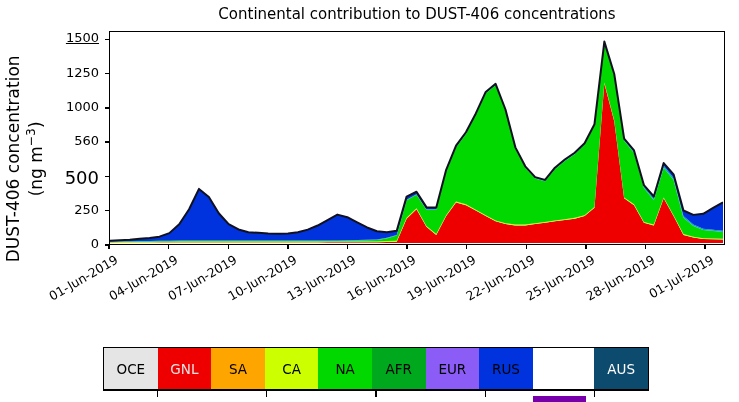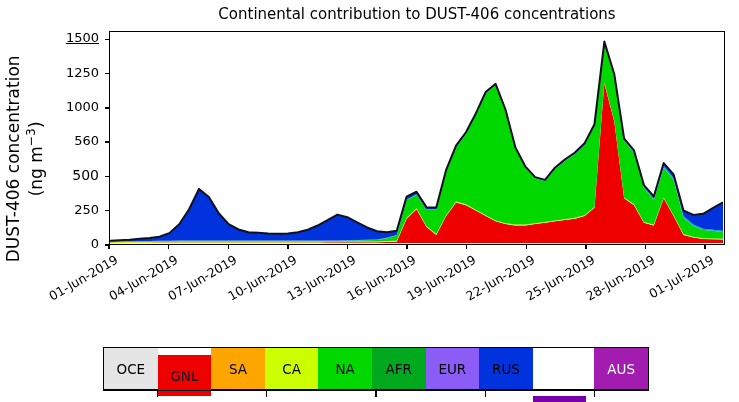--- a/index.html
+++ b/index.html
@@ -128,21 +128,21 @@
     <span>DUST-406 concentration</span>
     <span class="l2"><span>(ng m</span><span class="sup">−3</span><span>)</span></span>
   </div>
 
   <div id="y-axis">
       <div class="ytick-mark" style="left: 105px; top: 244.3px;"></div>
       <div style="position: absolute; left: 37px; top: 236px; width: 62px; text-align: right; font-size: 13px;">0</div>
       <div class="ytick-mark" style="left: 105px; top: 210.005px;"></div>
       <div style="position: absolute; left: 37px; top: 201.705px; width: 62px; text-align: right; font-size: 13px;">250</div>
       <div class="ytick-mark" style="left: 105px; top: 175.71px;"></div>
-      <div style="position: absolute; left: 37px; top: 167.41px; width: 62px; text-align: right; font-size: 14px;">500</div>
+      <div style="position: absolute; left: 37px; top: 167.41px; width: 62px; text-align: right; font-size: 18px;">500</div>
       <div class="ytick-mark" style="left: 105px; top: 141.415px;"></div>
       <div style="position: absolute; left: 37px; top: 133.115px; width: 62px; text-align: right; font-size: 13px;">560</div>
       <div class="ytick-mark" style="left: 105px; top: 107.121px;"></div>
       <div style="position: absolute; left: 37px; top: 98.8205px; width: 62px; text-align: right; font-size: 13px;">1000</div>
       <div class="ytick-mark" style="left: 105px; top: 72.8256px;"></div>
       <div style="position: absolute; left: 37px; top: 64.5256px; width: 62px; text-align: right; font-size: 13px;">1250</div>
       <div class="ytick-mark" style="left: 105px; top: 38.5308px;"></div>
       <div style="position: absolute; left: 37px; top: 30.2308px; width: 62px; text-align: right; font-size: 13px; text-decoration: underline;">1500</div>
     </div>
   <div id="x-axis">
@@ -181,29 +181,29 @@
         <path d="M0.00 209.38 L9.89 209.24 L19.77 209.24 L29.66 209.11 L39.55 209.11 L49.44 208.84 L59.32 208.70 L69.21 208.57 L79.10 208.43 L88.98 208.43 L98.87 208.43 L108.76 208.43 L118.65 208.43 L128.53 208.43 L138.42 208.43 L148.31 208.43 L158.19 208.43 L168.08 208.43 L177.97 208.43 L187.85 208.43 L197.74 208.57 L207.63 208.57 L217.52 208.57 L227.40 208.43 L237.29 208.29 L247.18 208.02 L257.06 207.75 L266.95 207.48 L276.84 205.86 L286.73 202.88 L296.61 167.72 L306.50 162.31 L316.39 177.19 L326.27 177.19 L336.16 139.31 L346.05 114.97 L355.94 101.44 L365.82 82.51 L375.71 60.87 L385.60 52.75 L395.48 78.45 L405.37 116.32 L415.26 135.26 L425.15 146.08 L435.03 148.78 L444.92 136.61 L454.81 128.49 L464.69 121.73 L474.58 112.26 L484.47 93.19 L494.35 10.55 L504.24 42.88 L514.13 107.53 L524.02 119.43 L533.90 154.33 L543.79 166.23 L553.68 133.63 L563.56 145.94 L573.45 184.08 L583.34 192.47 L593.23 196.80 L603.11 197.74 L613.00 198.83 L613.00 199.91 L603.11 198.83 L593.23 197.88 L583.34 193.82 L573.45 185.71 L563.56 147.84 L553.68 135.66 L543.79 168.12 L533.90 155.95 L524.02 120.78 L514.13 108.61 L504.24 43.69 L494.35 11.23 L484.47 93.73 L474.58 112.67 L464.69 122.14 L454.81 128.90 L444.92 137.01 L435.03 149.19 L425.15 146.48 L415.26 135.66 L405.37 116.73 L395.48 78.85 L385.60 53.16 L375.71 61.27 L365.82 82.91 L355.94 101.85 L346.05 115.37 L336.16 139.72 L326.27 177.59 L316.39 177.59 L306.50 162.71 L296.61 168.12 L286.73 203.29 L276.84 206.27 L266.95 207.89 L257.06 208.16 L247.18 208.43 L237.29 208.70 L227.40 208.84 L217.52 208.97 L207.63 208.97 L197.74 208.97 L187.85 208.84 L177.97 208.84 L168.08 208.84 L158.19 208.84 L148.31 208.84 L138.42 208.84 L128.53 208.84 L118.65 208.84 L108.76 208.84 L98.87 208.84 L88.98 208.84 L79.10 208.84 L69.21 208.97 L59.32 209.11 L49.44 209.11 L39.55 209.38 L29.66 209.38 L19.77 209.51 L9.89 209.51 L0.00 209.65 Z" fill="#00A8C8" stroke="none"></path>
         <path d="M0.00 208.84 L9.89 208.43 L19.77 207.89 L29.66 206.94 L39.55 206.13 L49.44 204.78 L59.32 201.26 L69.21 192.33 L79.10 177.32 L88.98 157.03 L98.87 165.15 L108.76 181.38 L118.65 192.20 L128.53 197.61 L138.42 200.31 L148.31 200.99 L158.19 201.67 L168.08 201.94 L177.97 201.67 L187.85 200.31 L197.74 197.74 L207.63 193.69 L217.52 188.28 L227.40 182.73 L237.29 185.30 L247.18 190.44 L257.06 195.58 L266.95 199.37 L276.84 200.45 L286.73 198.83 L296.61 164.74 L306.50 159.87 L316.39 175.29 L326.27 175.56 L336.16 137.96 L346.05 113.75 L355.94 100.36 L365.82 81.56 L375.71 60.05 L385.60 51.94 L395.48 77.64 L405.37 115.51 L415.26 134.44 L425.15 145.27 L435.03 147.97 L444.92 135.80 L454.81 127.68 L464.69 120.92 L474.58 111.45 L484.47 92.38 L494.35 9.74 L504.24 42.06 L514.13 106.72 L524.02 118.62 L533.90 153.25 L543.79 164.61 L553.68 131.20 L563.56 142.43 L573.45 178.67 L583.34 183.00 L593.23 181.92 L603.11 176.10 L613.00 170.42 L613.00 198.83 L603.11 197.74 L593.23 196.80 L583.34 192.47 L573.45 184.08 L563.56 145.94 L553.68 133.63 L543.79 166.23 L533.90 154.33 L524.02 119.43 L514.13 107.53 L504.24 42.88 L494.35 10.55 L484.47 93.19 L474.58 112.26 L464.69 121.73 L454.81 128.49 L444.92 136.61 L435.03 148.78 L425.15 146.08 L415.26 135.26 L405.37 116.32 L395.48 78.45 L385.60 52.75 L375.71 60.87 L365.82 82.51 L355.94 101.44 L346.05 114.97 L336.16 139.31 L326.27 177.19 L316.39 177.19 L306.50 162.31 L296.61 167.72 L286.73 202.88 L276.84 205.86 L266.95 207.48 L257.06 207.75 L247.18 208.02 L237.29 208.29 L227.40 208.43 L217.52 208.57 L207.63 208.57 L197.74 208.57 L187.85 208.43 L177.97 208.43 L168.08 208.43 L158.19 208.43 L148.31 208.43 L138.42 208.43 L128.53 208.43 L118.65 208.43 L108.76 208.43 L98.87 208.43 L88.98 208.43 L79.10 208.43 L69.21 208.57 L59.32 208.70 L49.44 208.84 L39.55 209.11 L29.66 209.11 L19.77 209.24 L9.89 209.24 L0.00 209.38 Z" fill="#0033DD" stroke="none"></path>
         <path d="M0.00 208.70 L9.89 208.29 L19.77 207.75 L29.66 206.81 L39.55 206.00 L49.44 204.64 L59.32 201.13 L69.21 192.20 L79.10 177.19 L88.98 156.90 L98.87 165.01 L108.76 181.24 L118.65 192.06 L128.53 197.47 L138.42 200.18 L148.31 200.86 L158.19 201.53 L168.08 201.80 L177.97 201.53 L187.85 200.18 L197.74 197.61 L207.63 193.55 L217.52 188.14 L227.40 182.60 L237.29 185.17 L247.18 190.31 L257.06 195.45 L266.95 199.23 L276.84 200.31 L286.73 198.69 L296.61 164.61 L306.50 159.74 L316.39 175.16 L326.27 175.43 L336.16 137.83 L346.05 113.62 L355.94 100.22 L365.82 81.42 L375.71 59.92 L385.60 51.80 L395.48 77.50 L405.37 115.37 L415.26 134.31 L425.15 145.13 L435.03 147.84 L444.92 135.66 L454.81 127.55 L464.69 120.78 L474.58 111.32 L484.47 92.24 L494.35 9.60 L504.24 41.93 L514.13 106.58 L524.02 118.48 L533.90 153.11 L543.79 164.47 L553.68 131.06 L563.56 142.29 L573.45 178.54 L583.34 182.87 L593.23 181.78 L603.11 175.97 L613.00 170.29 L613.00 170.42 L603.11 176.10 L593.23 181.92 L583.34 183.00 L573.45 178.67 L563.56 142.43 L553.68 131.20 L543.79 164.61 L533.90 153.25 L524.02 118.62 L514.13 106.72 L504.24 42.06 L494.35 9.74 L484.47 92.38 L474.58 111.45 L464.69 120.92 L454.81 127.68 L444.92 135.80 L435.03 147.97 L425.15 145.27 L415.26 134.44 L405.37 115.51 L395.48 77.64 L385.60 51.94 L375.71 60.05 L365.82 81.56 L355.94 100.36 L346.05 113.75 L336.16 137.96 L326.27 175.56 L316.39 175.29 L306.50 159.87 L296.61 164.74 L286.73 198.83 L276.84 200.45 L266.95 199.37 L257.06 195.58 L247.18 190.44 L237.29 185.30 L227.40 182.73 L217.52 188.28 L207.63 193.69 L197.74 197.74 L187.85 200.31 L177.97 201.67 L168.08 201.94 L158.19 201.67 L148.31 200.99 L138.42 200.31 L128.53 197.61 L118.65 192.20 L108.76 181.38 L98.87 165.15 L88.98 157.03 L79.10 177.32 L69.21 192.33 L59.32 201.26 L49.44 204.78 L39.55 206.13 L29.66 206.94 L19.77 207.89 L9.89 208.43 L0.00 208.84 Z" fill="#7700AA" stroke="none"></path>
         <path d="M0.00 208.70 L9.89 208.29 L19.77 207.75 L29.66 206.81 L39.55 206.00 L49.44 204.64 L59.32 201.13 L69.21 192.20 L79.10 177.19 L88.98 156.90 L98.87 165.01 L108.76 181.24 L118.65 192.06 L128.53 197.47 L138.42 200.18 L148.31 200.86 L158.19 201.53 L168.08 201.80 L177.97 201.53 L187.85 200.18 L197.74 197.61 L207.63 193.55 L217.52 188.14 L227.40 182.60 L237.29 185.17 L247.18 190.31 L257.06 195.45 L266.95 199.23 L276.84 200.31 L286.73 198.69 L296.61 164.61 L306.50 159.74 L316.39 175.16 L326.27 175.43 L336.16 137.83 L346.05 113.62 L355.94 100.22 L365.82 81.42 L375.71 59.92 L385.60 51.80 L395.48 77.50 L405.37 115.37 L415.26 134.31 L425.15 145.13 L435.03 147.84 L444.92 135.66 L454.81 127.55 L464.69 120.78 L474.58 111.32 L484.47 92.24 L494.35 9.60 L504.24 41.93 L514.13 106.58 L524.02 118.48 L533.90 153.11 L543.79 164.47 L553.68 131.06 L563.56 142.29 L573.45 178.54 L583.34 182.87 L593.23 181.78 L603.11 175.97 L613.00 170.29 L613.00 170.29 L603.11 175.97 L593.23 181.78 L583.34 182.87 L573.45 178.54 L563.56 142.29 L553.68 131.06 L543.79 164.47 L533.90 153.11 L524.02 118.48 L514.13 106.58 L504.24 41.93 L494.35 9.60 L484.47 92.24 L474.58 111.32 L464.69 120.78 L454.81 127.55 L444.92 135.66 L435.03 147.84 L425.15 145.13 L415.26 134.31 L405.37 115.37 L395.48 77.50 L385.60 51.80 L375.71 59.92 L365.82 81.42 L355.94 100.22 L346.05 113.62 L336.16 137.83 L326.27 175.43 L316.39 175.16 L306.50 159.74 L296.61 164.61 L286.73 198.69 L276.84 200.31 L266.95 199.23 L257.06 195.45 L247.18 190.31 L237.29 185.17 L227.40 182.60 L217.52 188.14 L207.63 193.55 L197.74 197.61 L187.85 200.18 L177.97 201.53 L168.08 201.80 L158.19 201.53 L148.31 200.86 L138.42 200.18 L128.53 197.47 L118.65 192.06 L108.76 181.24 L98.87 165.01 L88.98 156.90 L79.10 177.19 L69.21 192.20 L59.32 201.13 L49.44 204.64 L39.55 206.00 L29.66 206.81 L19.77 207.75 L9.89 208.29 L0.00 208.70 Z" fill="#000000" stroke="none"></path>
         <path d="M0.00 208.70 L9.89 208.29 L19.77 207.75 L29.66 206.81 L39.55 206.00 L49.44 204.64 L59.32 201.13 L69.21 192.20 L79.10 177.19 L88.98 156.90 L98.87 165.01 L108.76 181.24 L118.65 192.06 L128.53 197.47 L138.42 200.18 L148.31 200.86 L158.19 201.53 L168.08 201.80 L177.97 201.53 L187.85 200.18 L197.74 197.61 L207.63 193.55 L217.52 188.14 L227.40 182.60 L237.29 185.17 L247.18 190.31 L257.06 195.45 L266.95 199.23 L276.84 200.31 L286.73 198.69 L296.61 164.61 L306.50 159.74 L316.39 175.16 L326.27 175.43 L336.16 137.83 L346.05 113.62 L355.94 100.22 L365.82 81.42 L375.71 59.92 L385.60 51.80 L395.48 77.50 L405.37 115.37 L415.26 134.31 L425.15 145.13 L435.03 147.84 L444.92 135.66 L454.81 127.55 L464.69 120.78 L474.58 111.32 L484.47 92.24 L494.35 9.60 L504.24 41.93 L514.13 106.58 L524.02 118.48 L533.90 153.11 L543.79 164.47 L553.68 131.06 L563.56 142.29 L573.45 178.54 L583.34 182.87 L593.23 181.78 L603.11 175.97 L613.00 170.29 " fill="none" stroke="#101020" stroke-width="2" stroke-linejoin="round" vector-effect="non-scaling-stroke"></path>
       </svg>
   </div>
 
   <div class="legend-wrap" id="legend-wrap">
       <div class="legend-cell" style="background: #e5e5e5; color: rgb(0, 0, 0);">OCE</div>
-      <div class="legend-cell" style="background: rgb(238, 0, 0); color: #0f172a; margin-top: 7px;">GNL</div>
+      <div class="legend-cell" style="background: rgb(238, 0, 0); color: #e5e5e5;">GNL</div>
       <div class="legend-cell" style="background: rgb(255, 165, 0); color: rgb(0, 0, 0);">SA</div>
       <div class="legend-cell" style="background: rgb(204, 255, 0); color: rgb(0, 0, 0);">CA</div>
       <div class="legend-cell" style="background: rgb(0, 216, 0); color: rgb(0, 0, 0);">NA</div>
       <div class="legend-cell" style="background: rgb(0, 168, 30); color: rgb(0, 0, 0);">AFR</div>
       <div class="legend-cell" style="background: #8b5cf6; color: rgb(0, 0, 0);">EUR</div>
       <div class="legend-cell" style="background: rgb(0, 51, 221); color: rgb(0, 0, 0);">RUS</div>
       <div class="legend-cell" style="background: rgb(119, 0, 170); color: rgb(0, 0, 0); margin-top: 48px;">ASI</div>
-      <div class="legend-cell" style="background: #a21caf; color: rgb(255, 255, 255); margin-left: 8px;">AUS</div>
+      <div class="legend-cell" style="background: #0c4a6e; color: rgb(255, 255, 255); margin-left: 8px;">AUS</div>
     </div>
   <div class="legend-baseline"></div>
   <div class="legend-ticks" id="legend-ticks">
       <div class="legend-tick" style="left: 53.9px;"></div>
       <div class="legend-tick" style="left: 163.1px;"></div>
       <div class="legend-tick" style="left: 272.3px;"></div>
       <div class="legend-tick" style="left: 381.5px;"></div>
       <div class="legend-tick" style="left: 490.7px;"></div>
     </div>
 

